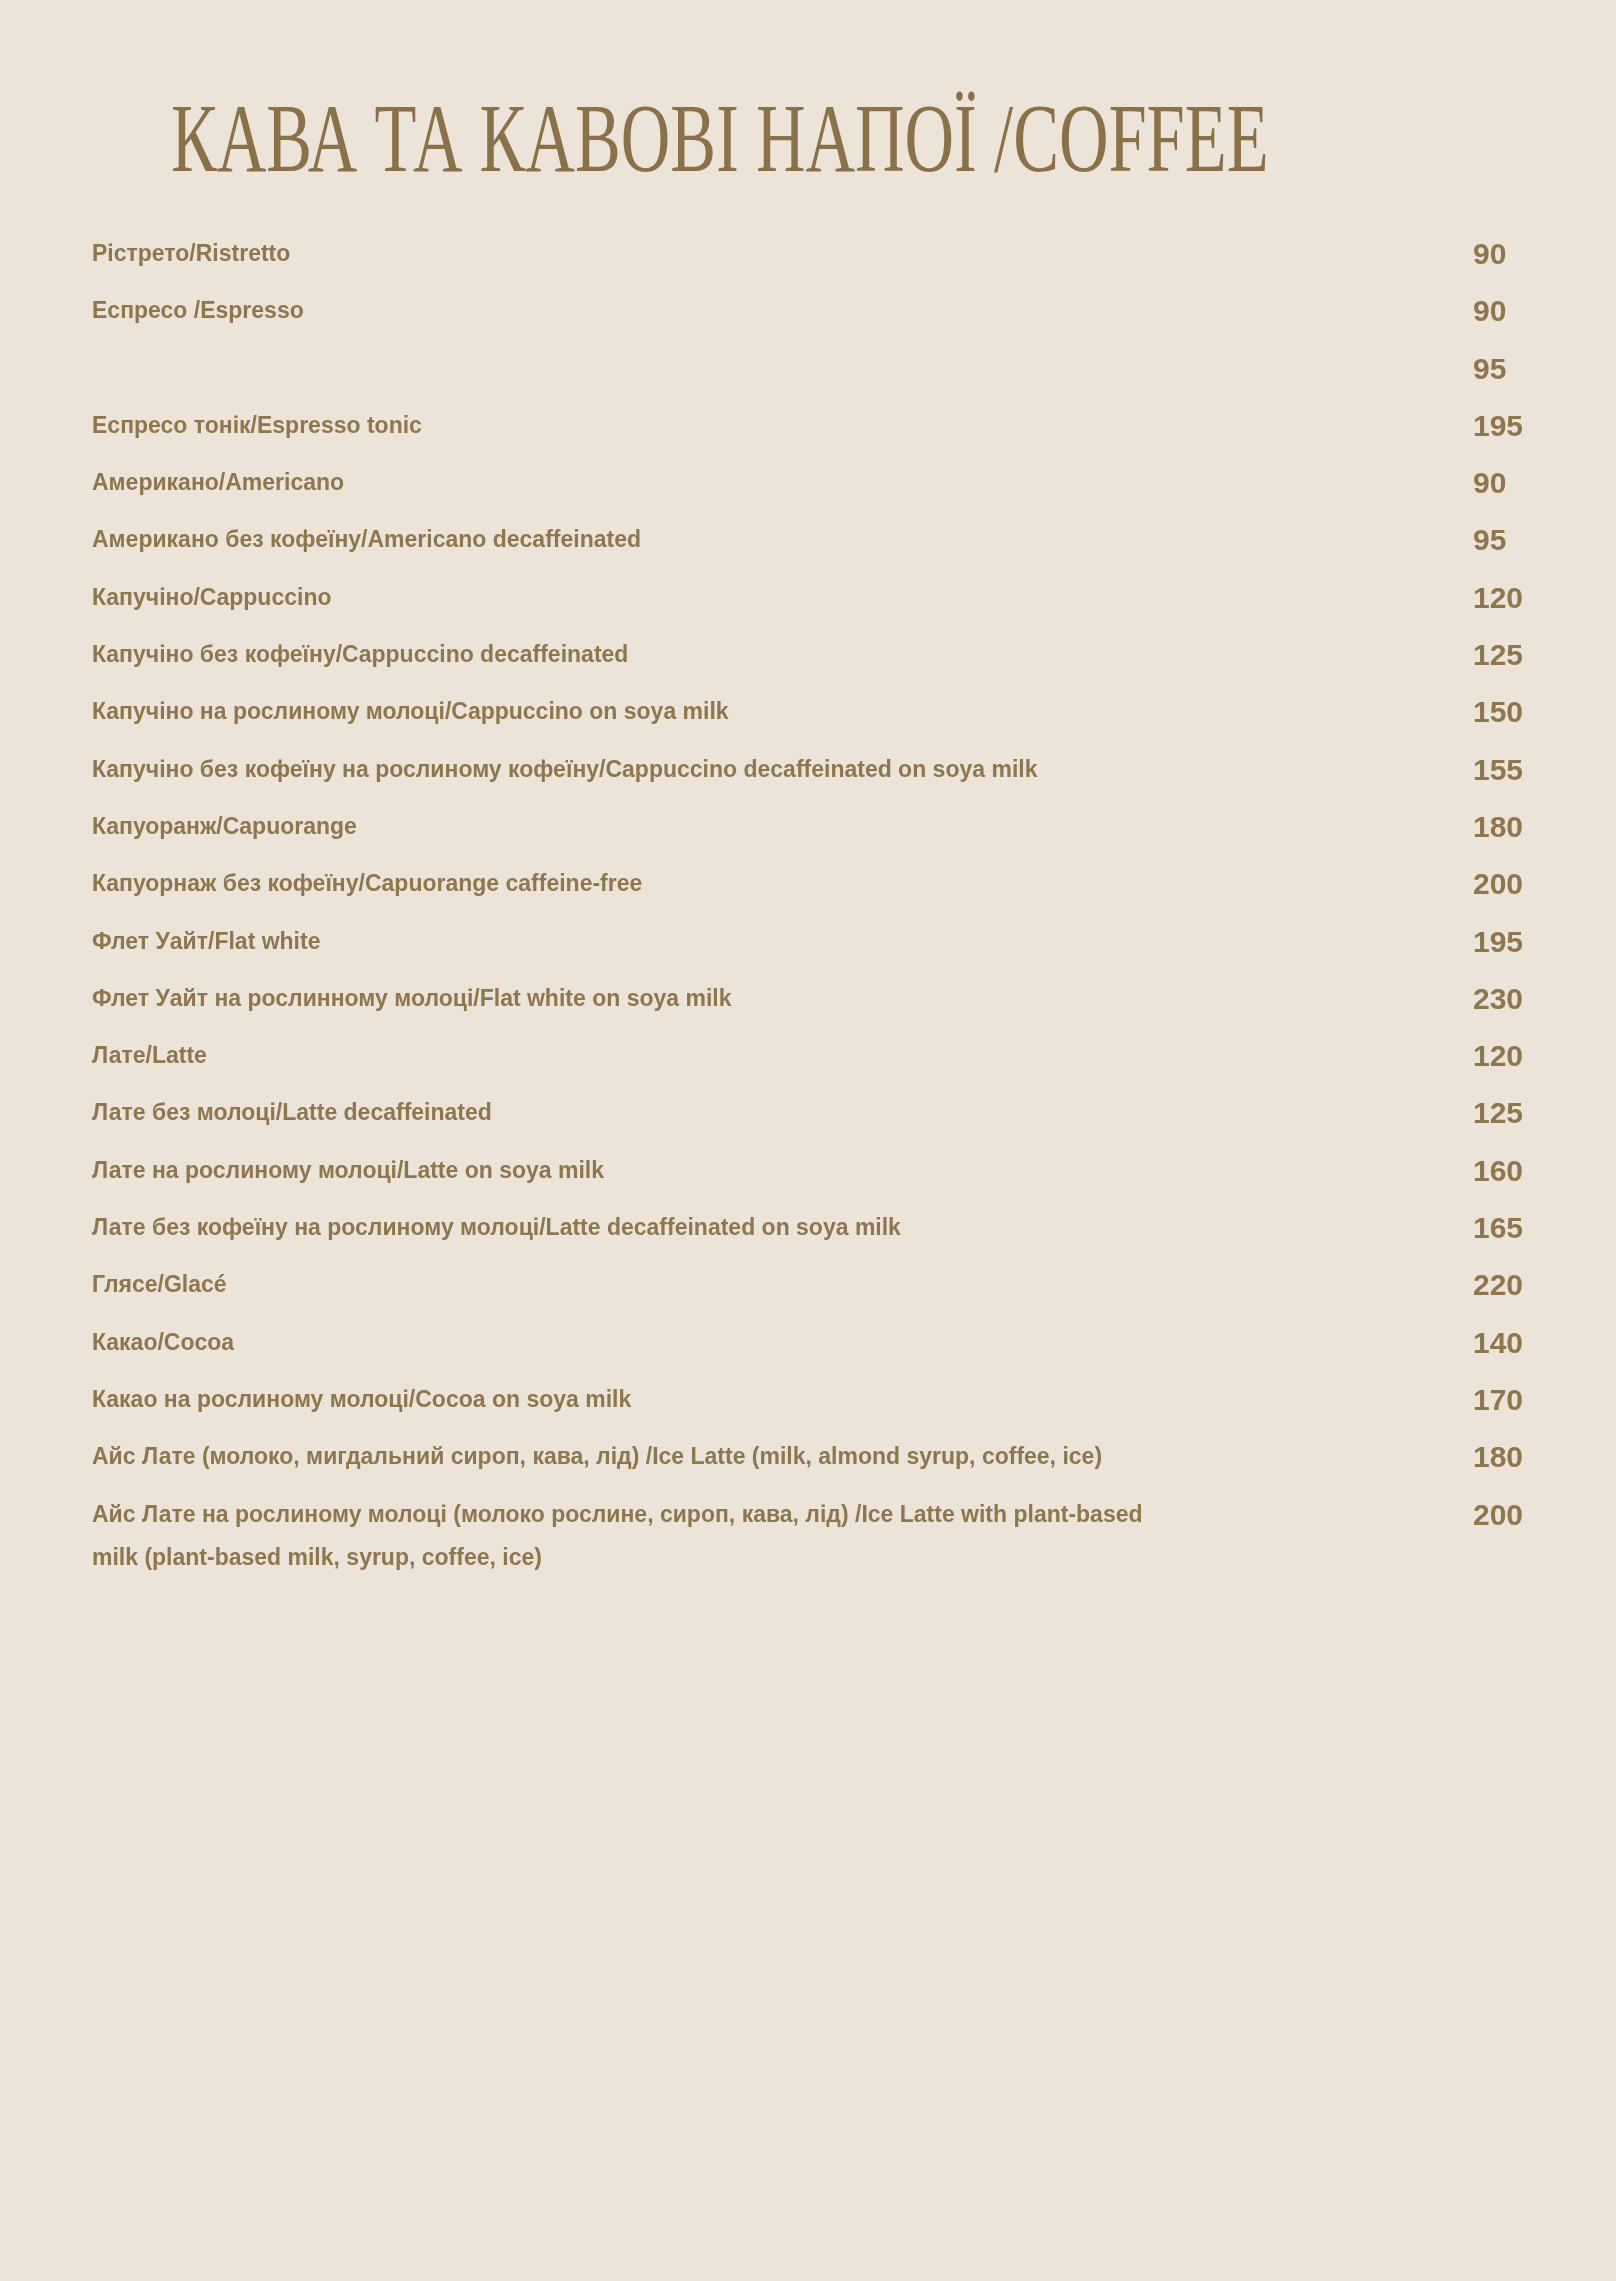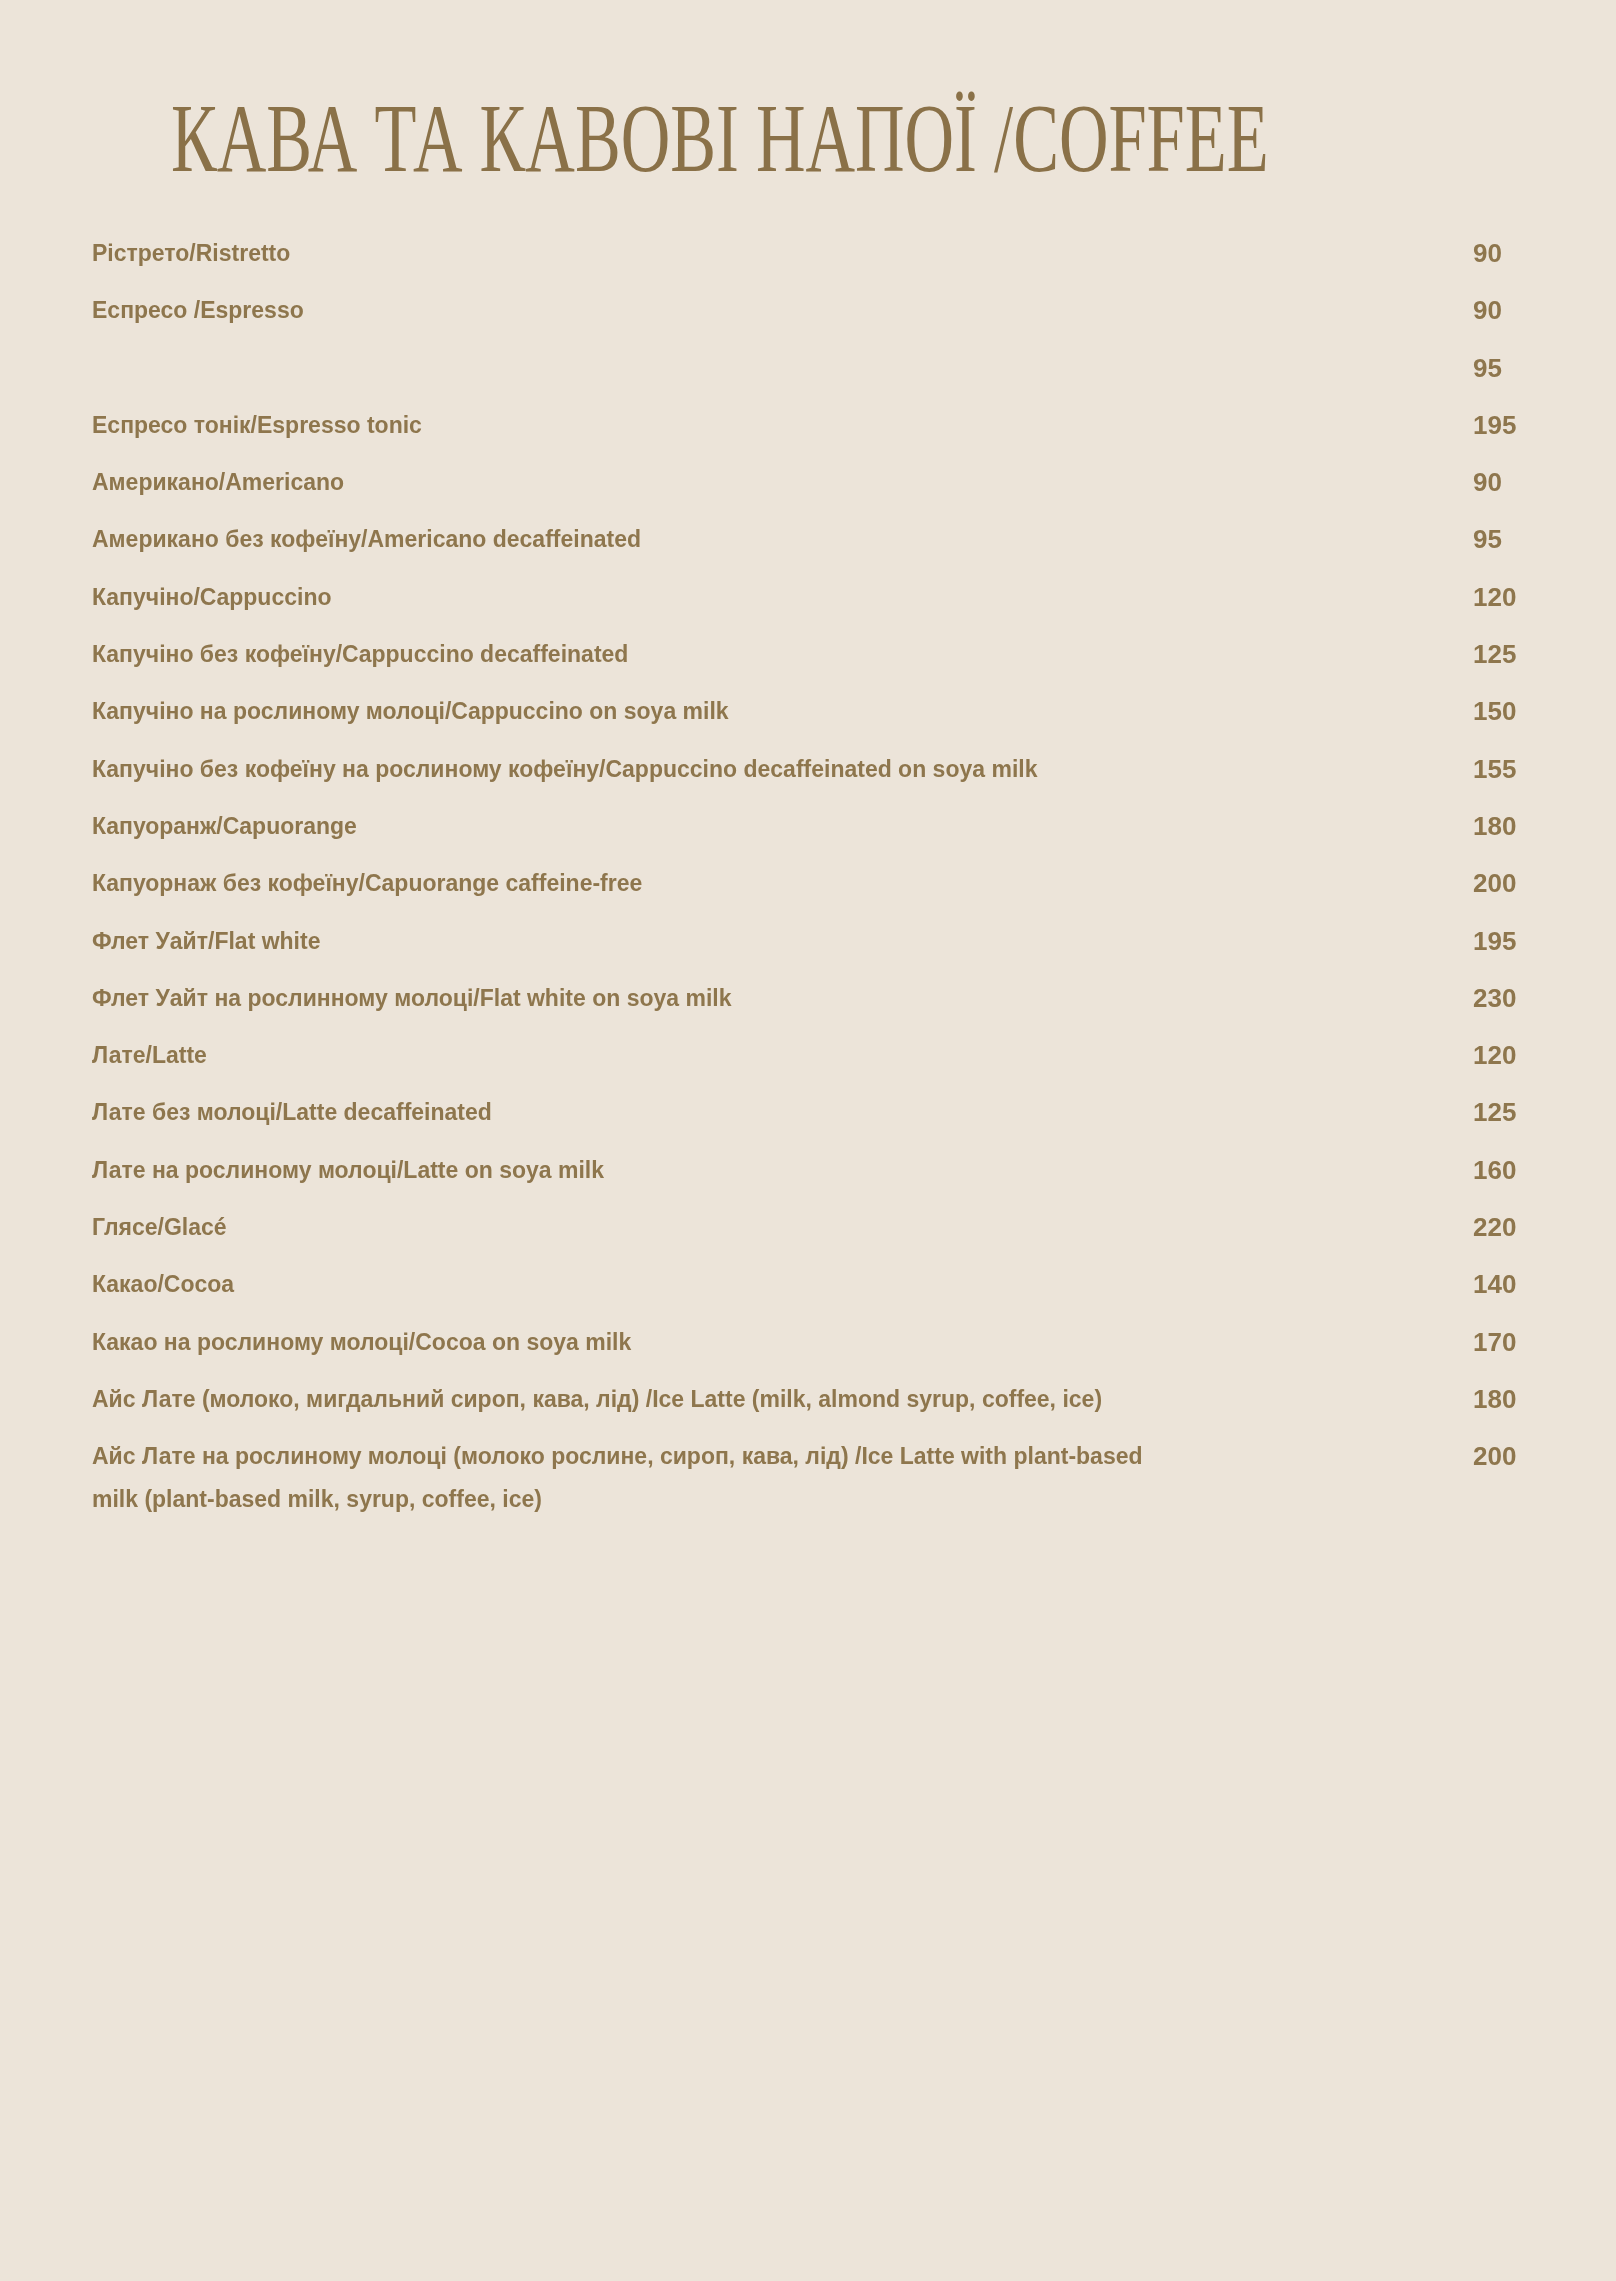--- a/index.html
+++ b/index.html
@@ -35,21 +35,21 @@
   }
   .name {
     font-weight: 700;
     font-size: 23px;
     line-height: 43px;
     color: #8E764D;
     max-width: 1069px;
   }
   .price {
     font-weight: 700;
-    font-size: 26px;
+    font-size: 30px;
     line-height: 43px;
     color: #8E764D;
     margin-left: auto;
     width: 125px;
     flex-shrink: 0;
     text-align: left;
   }
 </style>
 </head>
 <body>
@@ -135,20 +135,24 @@
   <div class="row">
     <div class="name">Лате без молоці/Latte decaffeinated</div>
     <div class="price">125</div>
   </div>
 
   <div class="row">
     <div class="name">Лате на рослиному молоці/Latte on soya milk</div>
     <div class="price">160</div>
   </div>
 
+  <div class="row">
+    <div class="name">Лате без кофеїну на рослиному молоці/Latte decaffeinated on soya milk</div>
+    <div class="price">165</div>
+  </div>
 
   <div class="row">
     <div class="name">Глясе/Glacé</div>
     <div class="price">220</div>
   </div>
 
   <div class="row">
     <div class="name">Какао/Cocoa</div>
     <div class="price">140</div>
   </div>

